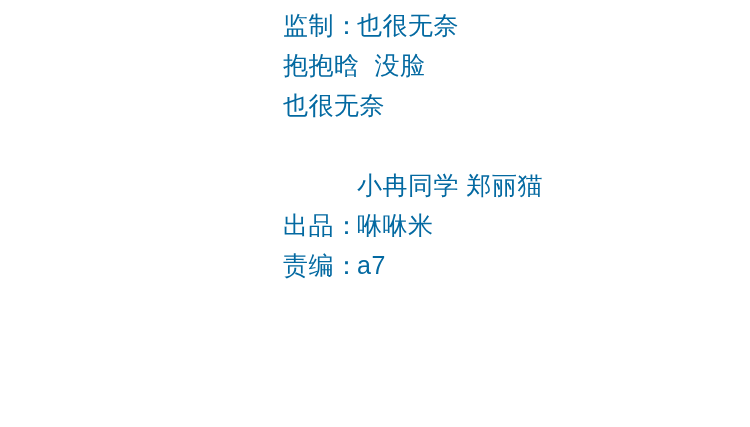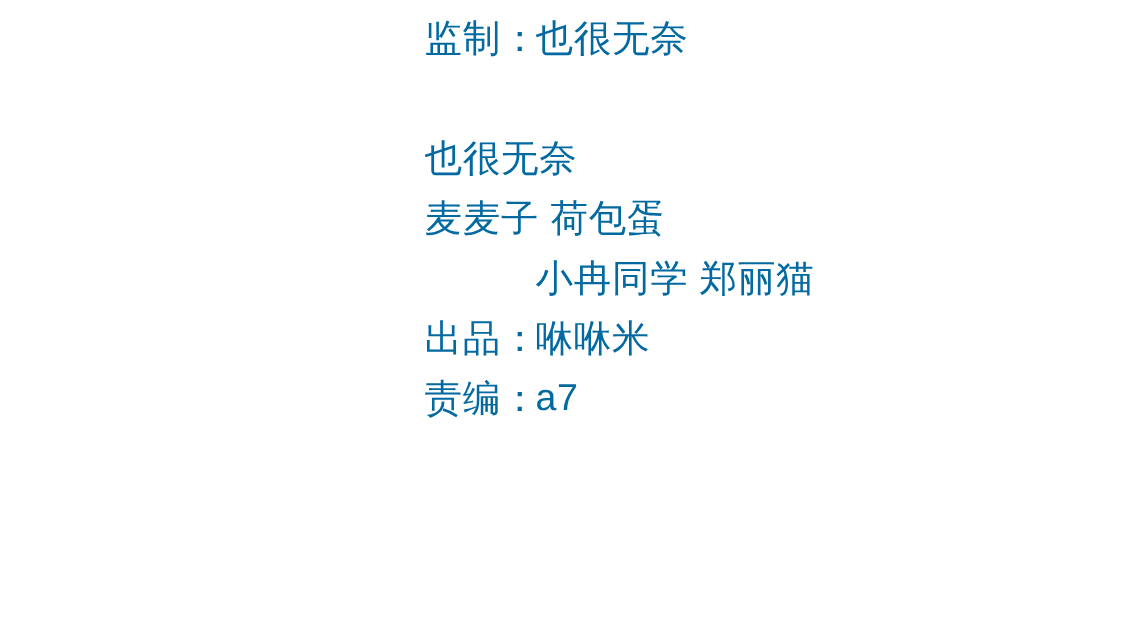--- a/index.html
+++ b/index.html
@@ -42,28 +42,28 @@
 <body>
 
 <div class="credits-block">
 
   <div class="credit-line">
     <span class="credit-label">监制：</span>
     <span class="credit-value">也很无奈</span>
   </div>
 
   <div class="credit-line">
+    <span class="credit-value">抱抱晗  没脸</span>
   </div>
 
   <div class="credit-line">
     <span class="credit-value">也很无奈</span>
   </div>
 
   <div class="credit-line">
-    <span class="credit-value">麦麦子 荷包蛋</span>
   </div>
 
   <div class="credit-line">
     <span class="credit-label"></span>
     <span class="credit-value">小冉同学 郑丽猫</span>
   </div>
 
   <div class="credit-line">
     <span class="credit-label">出品：</span>
     <span class="credit-value">咻咻米</span>

